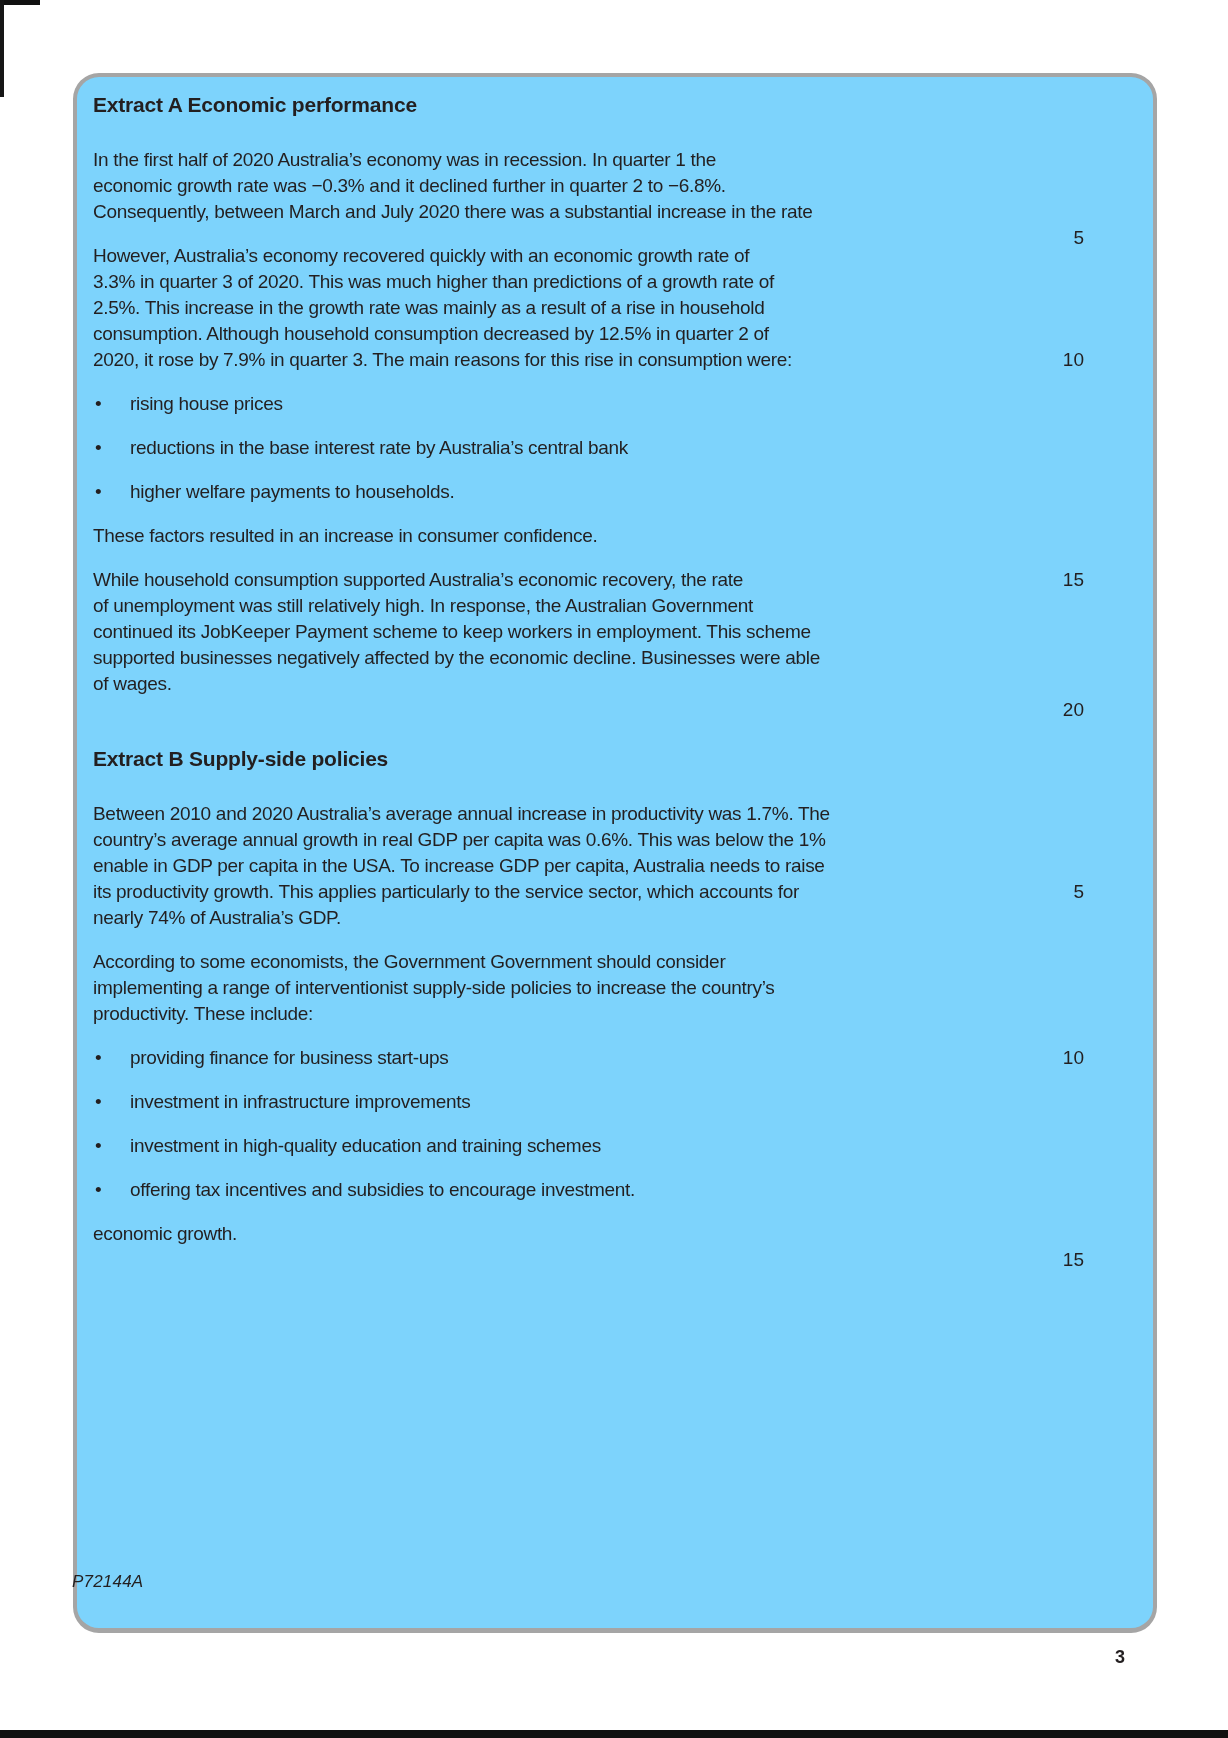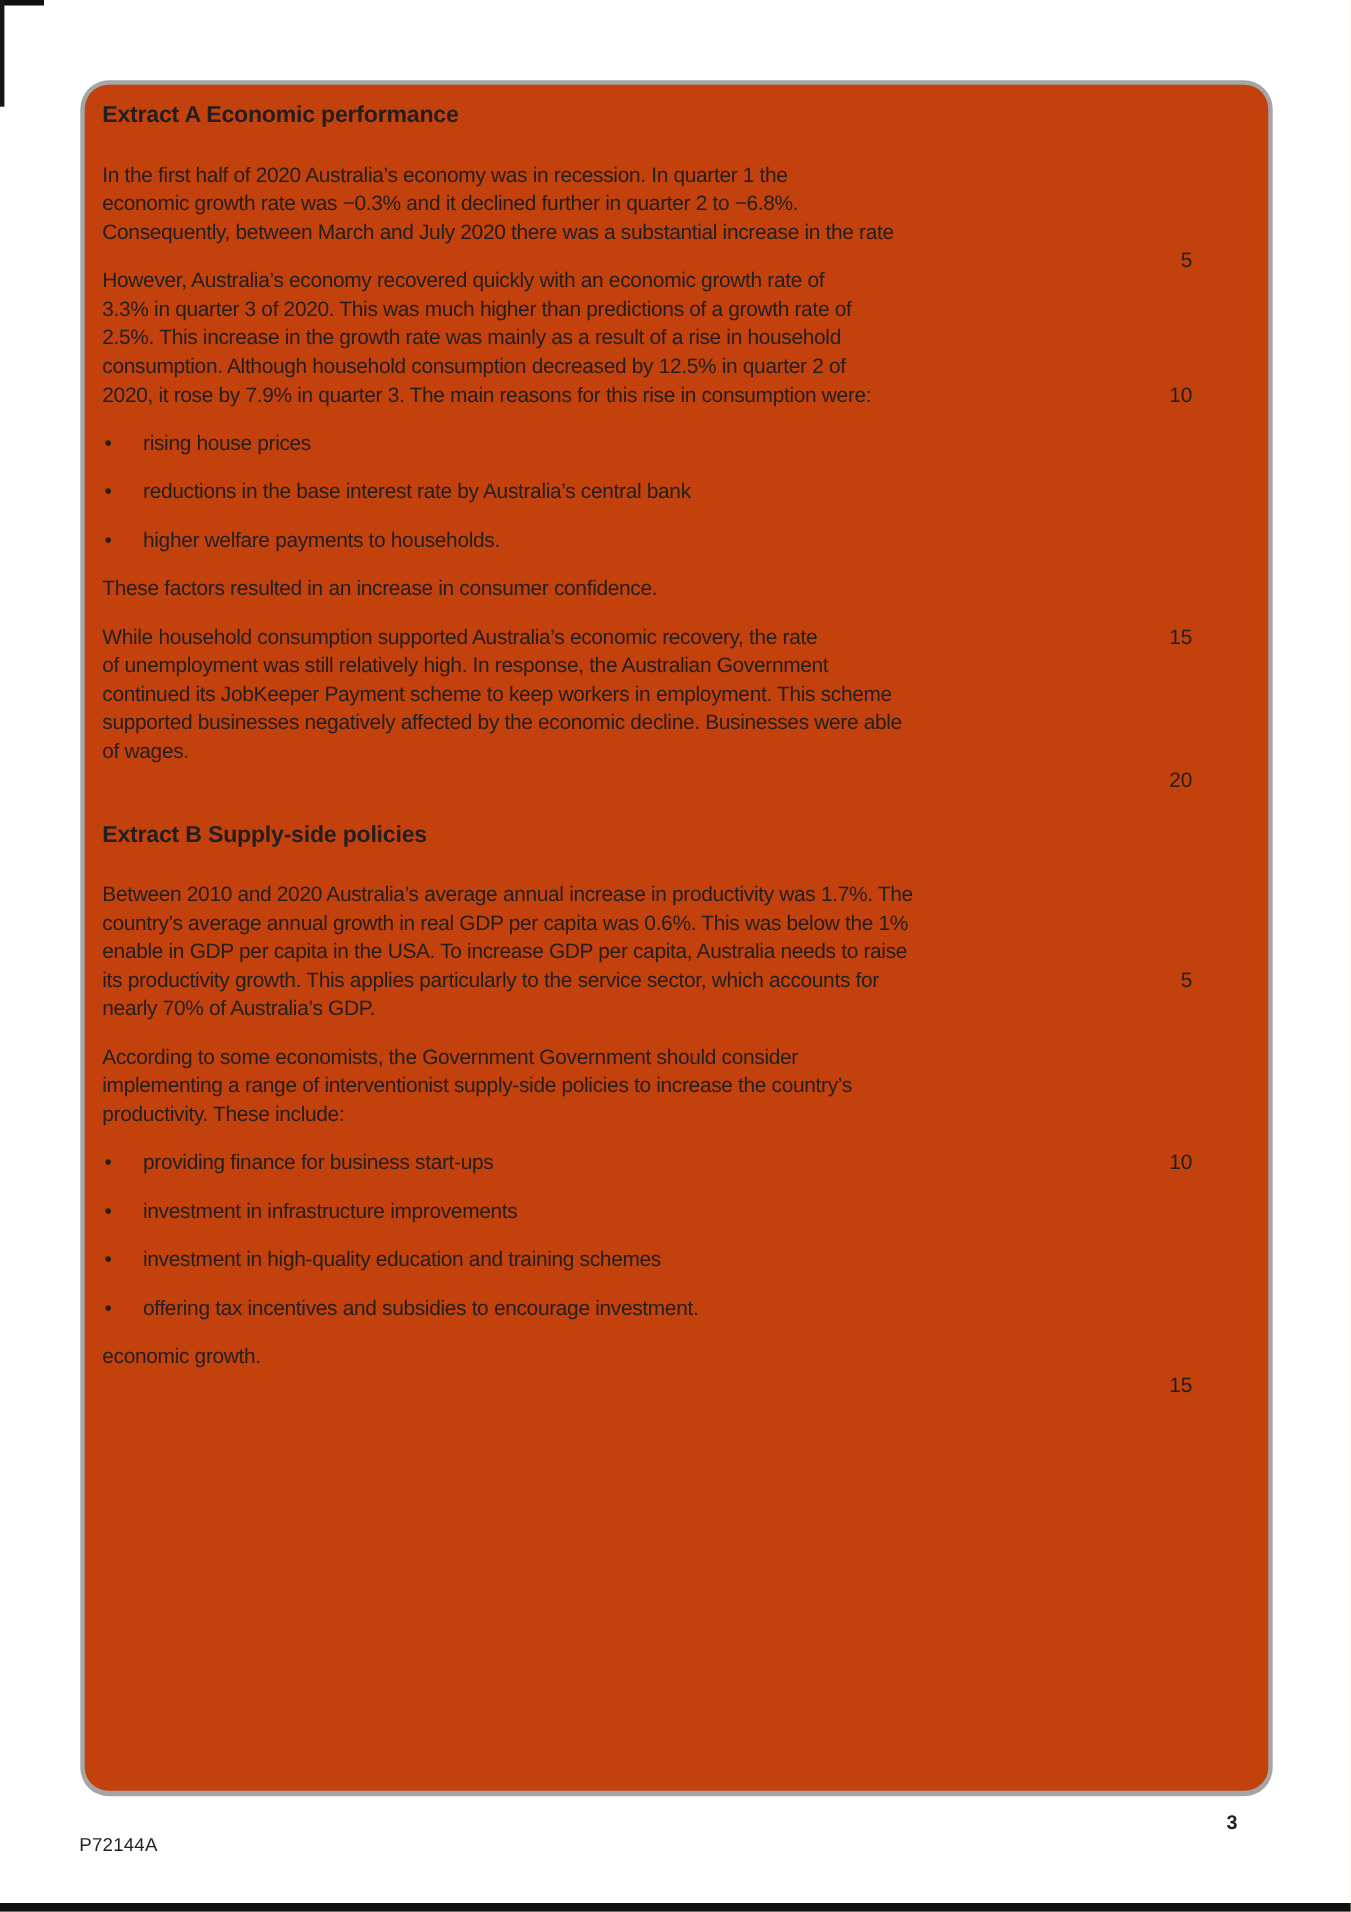--- a/index.html
+++ b/index.html
@@ -33,21 +33,21 @@
   
   .extract-box {
     position: absolute;
     left: 73px; top: 73px;
     width: 1084px; height: 1560px;
     box-sizing: border-box;
     border: 4px solid #a5a5a5;
     border-bottom-width: 5px;
     border-radius: 26px;
     padding: 16px 24px 16px 16px;
-    background: #c2410c;
+    background: #7dd3fc;
   }
 
   .extract-heading {
     font-size: 21px;
     font-weight: bold;
     line-height: 24px;
     margin: 0 0 30px 0;
     letter-spacing: -0.2px;
   }
   .extract-b-section { margin-top: 50px; }
@@ -77,23 +77,24 @@
     text-align: right;
     font-size: 19px;
     line-height: 26px;
     letter-spacing: 0;
     white-space: nowrap;
   }
 
   
   .footer-code {
     position: absolute;
-    left: 72px; top: 1668px;
+    left: 72px; top: 1572px;
     font-size: 17px;
     letter-spacing: 0.2px;
+    font-style: italic;
   }
   .footer-page {
     position: absolute;
     right: 103px; top: 1647px;
     font-size: 18px;
     font-weight: bold;
   }
 </style>
 </head>
 <body>
@@ -148,21 +149,21 @@
   </section>
 
   <section class="extract-b-section">
     <h2 class="extract-heading">Extract B Supply-side policies</h2>
     <div id="extract-b-blocks">
         <div class="block">
           <span class="bline">Between 2010 and 2020 Australia’s average annual increase in productivity was 1.7%. The</span>
           <span class="bline">country’s average annual growth in real GDP per capita was 0.6%. This was below the 1%</span>
           <span class="bline">enable in GDP per capita in the USA. To increase GDP per capita, Australia needs to raise</span>
           <span class="bline">its productivity growth. This applies particularly to the service sector, which accounts for</span>
-          <span class="bline">nearly 70% of Australia’s GDP.</span>
+          <span class="bline">nearly 74% of Australia’s GDP.</span>
           <span class="lnum" style="top: 78px;">5</span>
         </div>
         <div class="block">
           <span class="bline">According to some economists, the Government Government should consider</span>
           <span class="bline">implementing a range of interventionist supply-side policies to increase the country’s</span>
           <span class="bline">productivity. These include:</span>
         </div>
         <div class="block bullet-block">
           <span class="bullet-dot">•</span>
           <span class="bline">providing finance for business start-ups</span>

